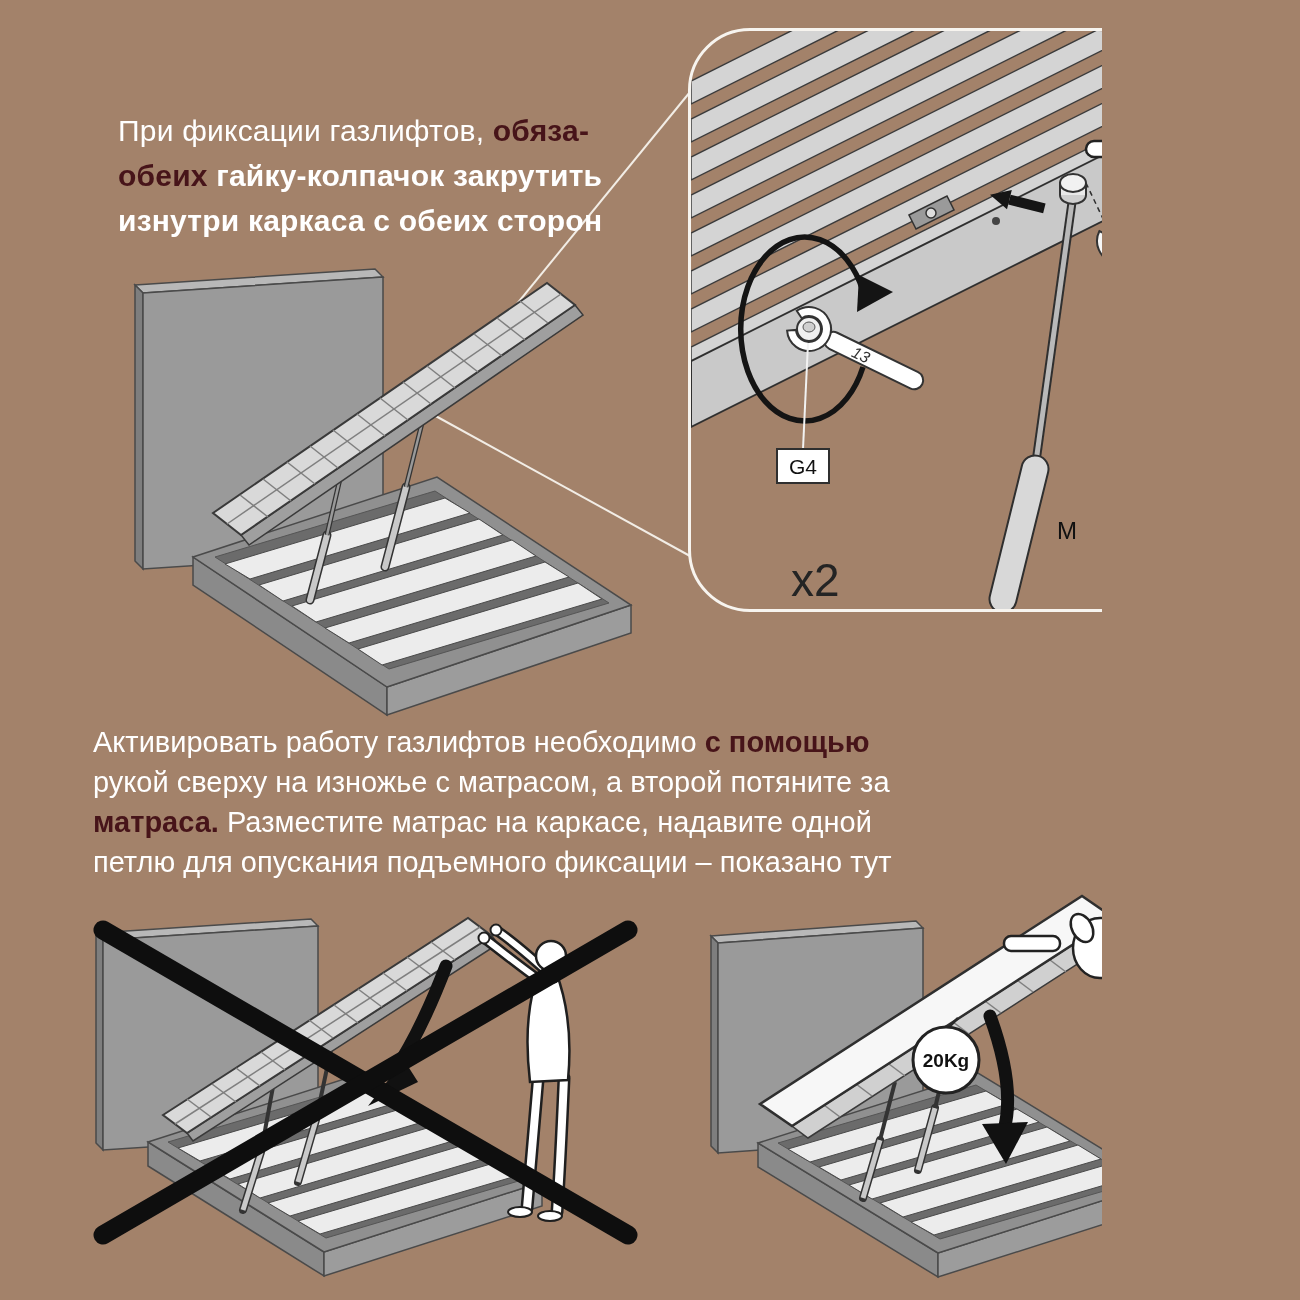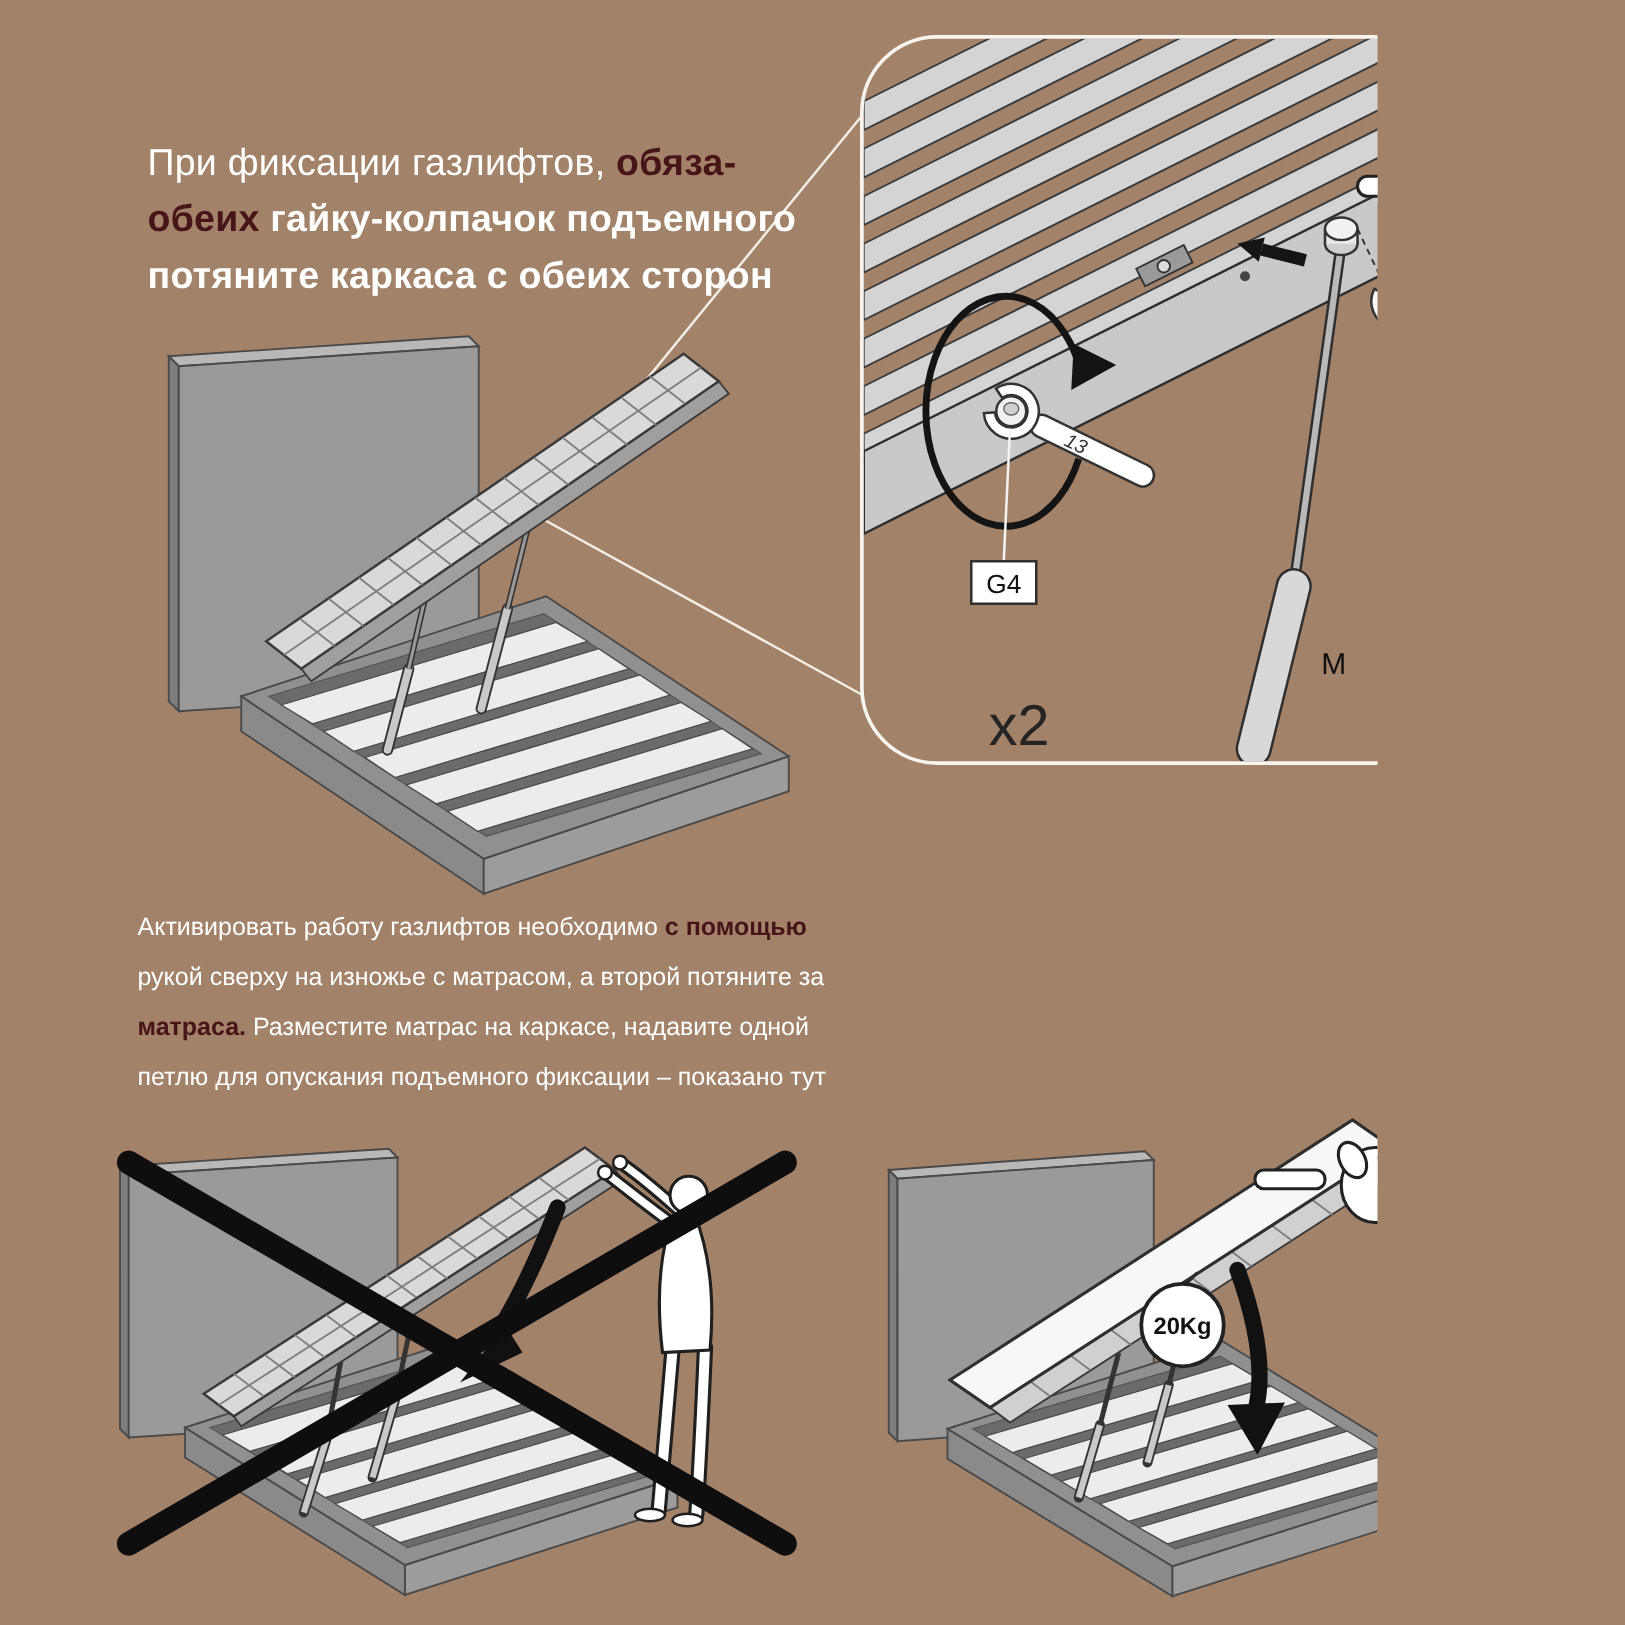--- a/index.html
+++ b/index.html
@@ -2,21 +2,21 @@
 <html style="--bg: #a3826a; --accent: #471419; --ink: #ffffff;"><head>
 <meta charset="utf-8">
 <style>
   :root{ --bg:#a3826a; --accent:#471419; --ink:#ffffff; }
   html,body{margin:0;padding:0;background:var(--bg);}
   .canvas{position:relative;width:1102px;height:1300px;background:var(--bg);
           overflow:hidden;font-family:"Liberation Sans",sans-serif;}
   .para{position:absolute;color:var(--ink);}
   .line{white-space:nowrap;}
   #intro{left:118px;top:108px;font-size:30px;line-height:45px;letter-spacing:.2px;}
-  #activation{left:110px;top:722px;font-size:20px;line-height:40px;}
+  #activation{left:93px;top:722px;font-size:29px;line-height:40px;}
   .accent{color:var(--accent);font-weight:700;}
   .b{font-weight:700;}
   .abs{position:absolute;}
   .panel{position:absolute;left:688px;top:28px;width:472px;height:584px;
          border:3px solid #f7f4ef;border-radius:62px;box-sizing:border-box;overflow:hidden;}
   svg{display:block;}
   svg text{font-family:"Liberation Sans",sans-serif;}
 </style>
 </head>
 <body>
@@ -26,24 +26,24 @@
   <svg class="abs" style="left:0;top:0;" width="1300" height="1300" viewBox="0 0 1300 1300">
     <line x1="432" y1="408" x2="690" y2="92" stroke="#f2ede6" stroke-width="2"></line>
     <line x1="432" y1="414" x2="690" y2="556" stroke="#f2ede6" stroke-width="2"></line>
   </svg>
 
   <div class="para" id="intro">
     <div class="line">
       <span>При фиксации газлифтов, </span><span class="accent">обяза-</span>
     </div>
     <div class="line">
-      <span class="accent">обеих </span><span class="b">гайку-колпачок подъемного</span>
-    </div>
-    <div class="line">
-      <span class="b">потяните каркаса с обеих сторон</span>
+      <span class="accent">обеих </span><span class="b">гайку-колпачок закрутить</span>
+    </div>
+    <div class="line">
+      <span class="b">изнутри каркаса с обеих сторон</span>
     </div>
   </div>
 
   <svg class="abs" style="left:65px;top:255px;" width="590" height="470" viewBox="0 0 590 470">
     <g>
       <polygon points="70,30 310,14 318,22 78,38" fill="#b8b8b8" stroke="#4a4a4a" stroke-width="1.5"></polygon>
       <polygon points="70,30 78,38 78,314 70,306" fill="#7e7e7e" stroke="#4a4a4a" stroke-width="1.5"></polygon>
       <polygon points="78,38 318,22 318,298 78,314" fill="#9a9a9a" stroke="#4a4a4a" stroke-width="1.5"></polygon>
     </g>
     <g>

